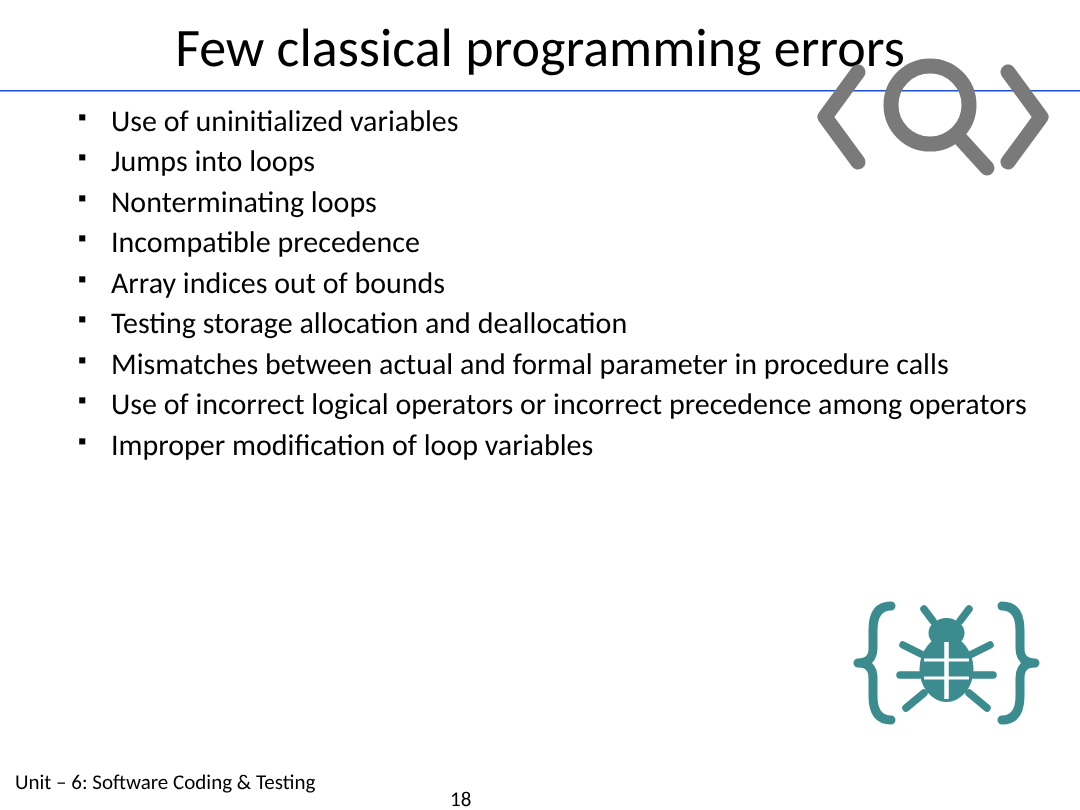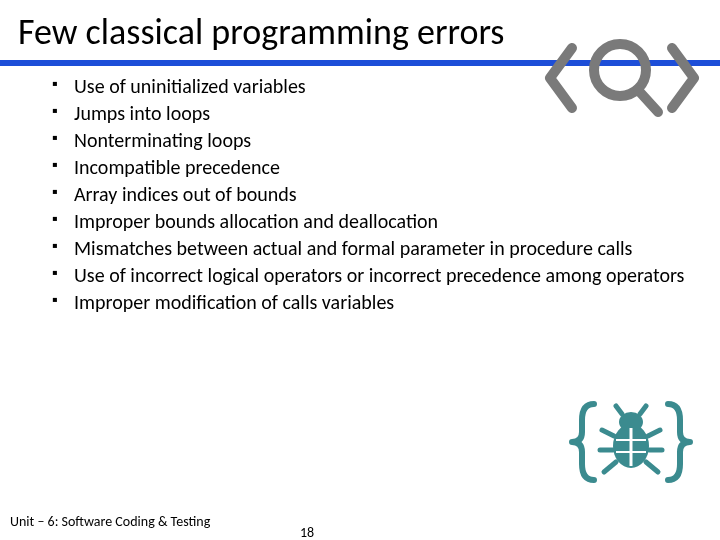--- a/index.html
+++ b/index.html
@@ -9,22 +9,23 @@
     font-family: Calibri, "Segoe UI", Arial, sans-serif;
     background: #fff;
     color: #000;
     position: relative;
     overflow: hidden;
   }
   .title {
     font-size: 36px;
     font-weight: 400;
     padding: 10px 18px 6px 18px;
-    border-bottom: 6px solid #1d4ed8;
+    border-bottom: 1px solid #1d4ed8;
     margin-bottom: 8px;
+    text-align: center;
   }
   .content {
     padding: 0 30px 0 46px;
     position: relative;
   }
   .bullet-list {
     list-style: none;
     font-size: 20px;
     line-height: 1.25;
   }
@@ -78,24 +79,24 @@
 
 <div class="title">Few classical programming errors</div>
 
 <div class="content">
   <ul class="bullet-list">
     <li>Use of uninitialized variables</li>
     <li>Jumps into loops</li>
     <li>Nonterminating loops</li>
     <li>Incompatible precedence</li>
     <li>Array indices out of bounds</li>
-    <li>Improper bounds allocation and deallocation</li>
+    <li>Testing storage allocation and deallocation</li>
     <li>Mismatches between actual and formal parameter in procedure calls</li>
     <li>Use of incorrect logical operators or incorrect precedence among operators</li>
-    <li>Improper modification of calls variables</li>
+    <li>Improper modification of loop variables</li>
   </ul>
 </div>
 
 <svg class="search-icon" viewBox="0 0 160 120">
   <g fill="none" stroke="#7a7a7a" stroke-width="10" stroke-linecap="round" stroke-linejoin="round">
     <polyline points="30,30 8,60 30,90"></polyline>
     <polyline points="130,30 152,60 130,90"></polyline>
     <circle cx="78" cy="52" r="26"></circle>
     <line x1="96" y1="72" x2="116" y2="94"></line>
   </g>

